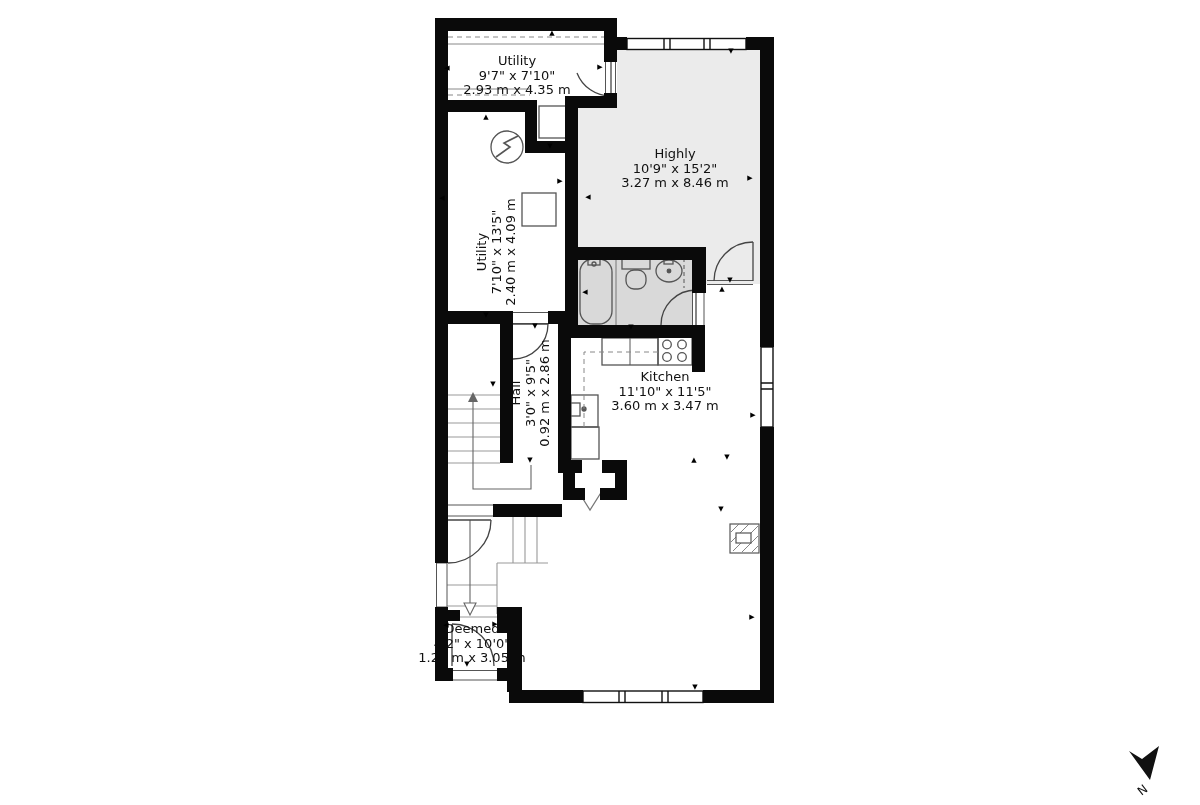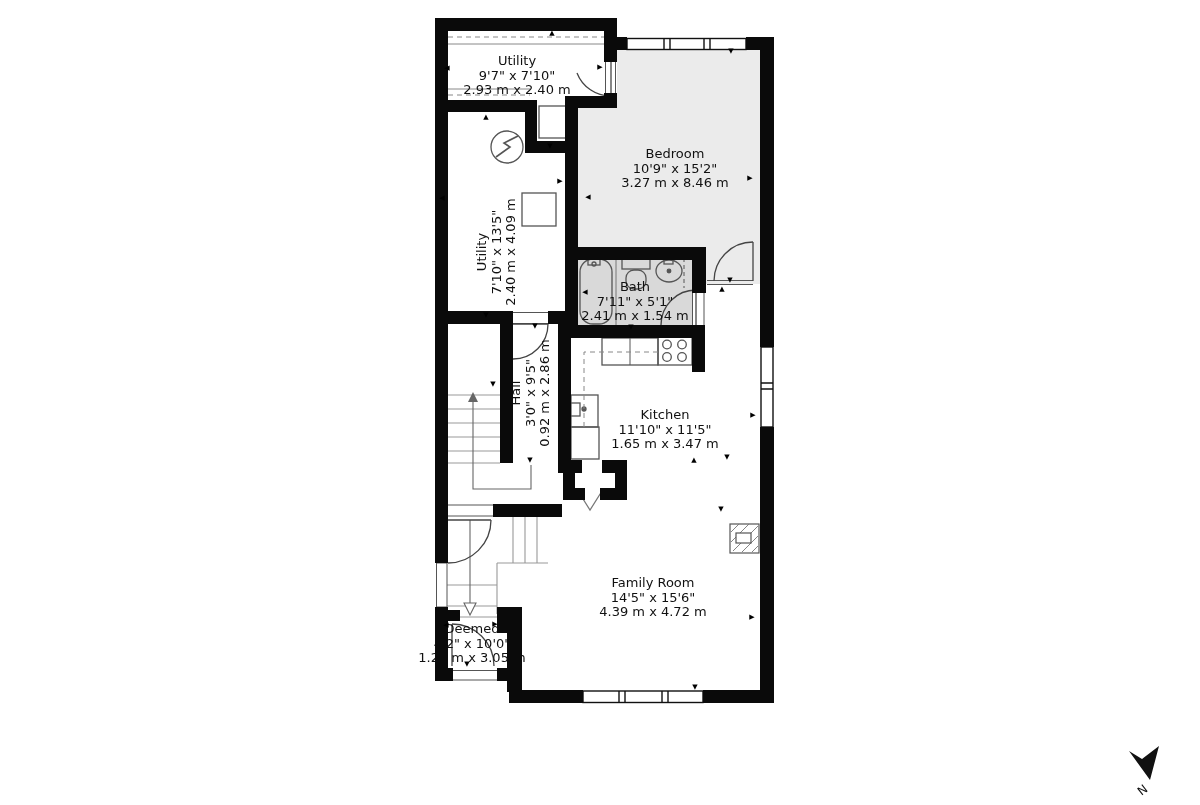--- a/index.html
+++ b/index.html
@@ -187,51 +187,41 @@
     <div class="wall" style="left:497px;top:668px;width:25px;height:13px"></div>
     <div class="wall" style="left:507px;top:677px;width:15px;height:15px"></div>
     <div class="wall" style="left:509px;top:690px;width:74px;height:13px"></div>
     <div class="wall" style="left:703px;top:690px;width:71px;height:13px"></div>
     <div class="wall" style="left:692px;top:338px;width:13px;height:34px"></div>
   </div>
 
   <div class="label" style="left:437px;top:54px;width:160px">
     <div class="rname">Utility</div>
     <div class="rdim">9'7" x 7'10"</div>
-    <div class="rdim">2.93 m x 2.40 m</div>
+    <div class="rdim">2.93 m x 4.35 m</div>
   </div>
   <div class="label" style="left:585px;top:147px;width:180px">
-    <div class="rname">Bedroom</div>
+    <div class="rname">Highly</div>
     <div class="rdim">10'9" x 15'2"</div>
     <div class="rdim">3.27 m x 8.46 m</div>
-  </div>
-  <div class="label" style="left:555px;top:280px;width:160px">
-    <div class="rname">Bath</div>
-    <div class="rdim">7'11" x 5'1"</div>
-    <div class="rdim">2.41 m x 1.54 m</div>
   </div>
   <div class="label rot" style="left:417px;top:230px;width:160px;height:44px">
     <div class="rname">Utility</div>
     <div class="rdim">7'10" x 13'5"</div>
     <div class="rdim">2.40 m x 4.09 m</div>
   </div>
   <div class="label rot" style="left:456px;top:371px;width:150px;height:44px">
     <div class="rname">Hall</div>
     <div class="rdim">3'0" x 9'5"</div>
     <div class="rdim">0.92 m x 2.86 m</div>
   </div>
-  <div class="label" style="left:575px;top:408px;width:180px">
+  <div class="label" style="left:575px;top:370px;width:180px">
     <div class="rname">Kitchen</div>
     <div class="rdim">11'10" x 11'5"</div>
-    <div class="rdim">1.65 m x 3.47 m</div>
-  </div>
-  <div class="label" style="left:558px;top:576px;width:190px">
-    <div class="rname">Family Room</div>
-    <div class="rdim">14'5" x 15'6"</div>
-    <div class="rdim">4.39 m x 4.72 m</div>
+    <div class="rdim">3.60 m x 3.47 m</div>
   </div>
   <div class="label" style="left:402px;top:622px;width:140px">
     <div class="rname">Deemed</div>
     <div class="rdim">4'2" x 10'0"</div>
     <div class="rdim">1.27 m x 3.05 m</div>
   </div>
 
   <div id="markers">
       <span class="marker" style="left: 552px; top: 33px;">▲</span>
       <span class="marker" style="left: 447px; top: 68px;">◀</span>

